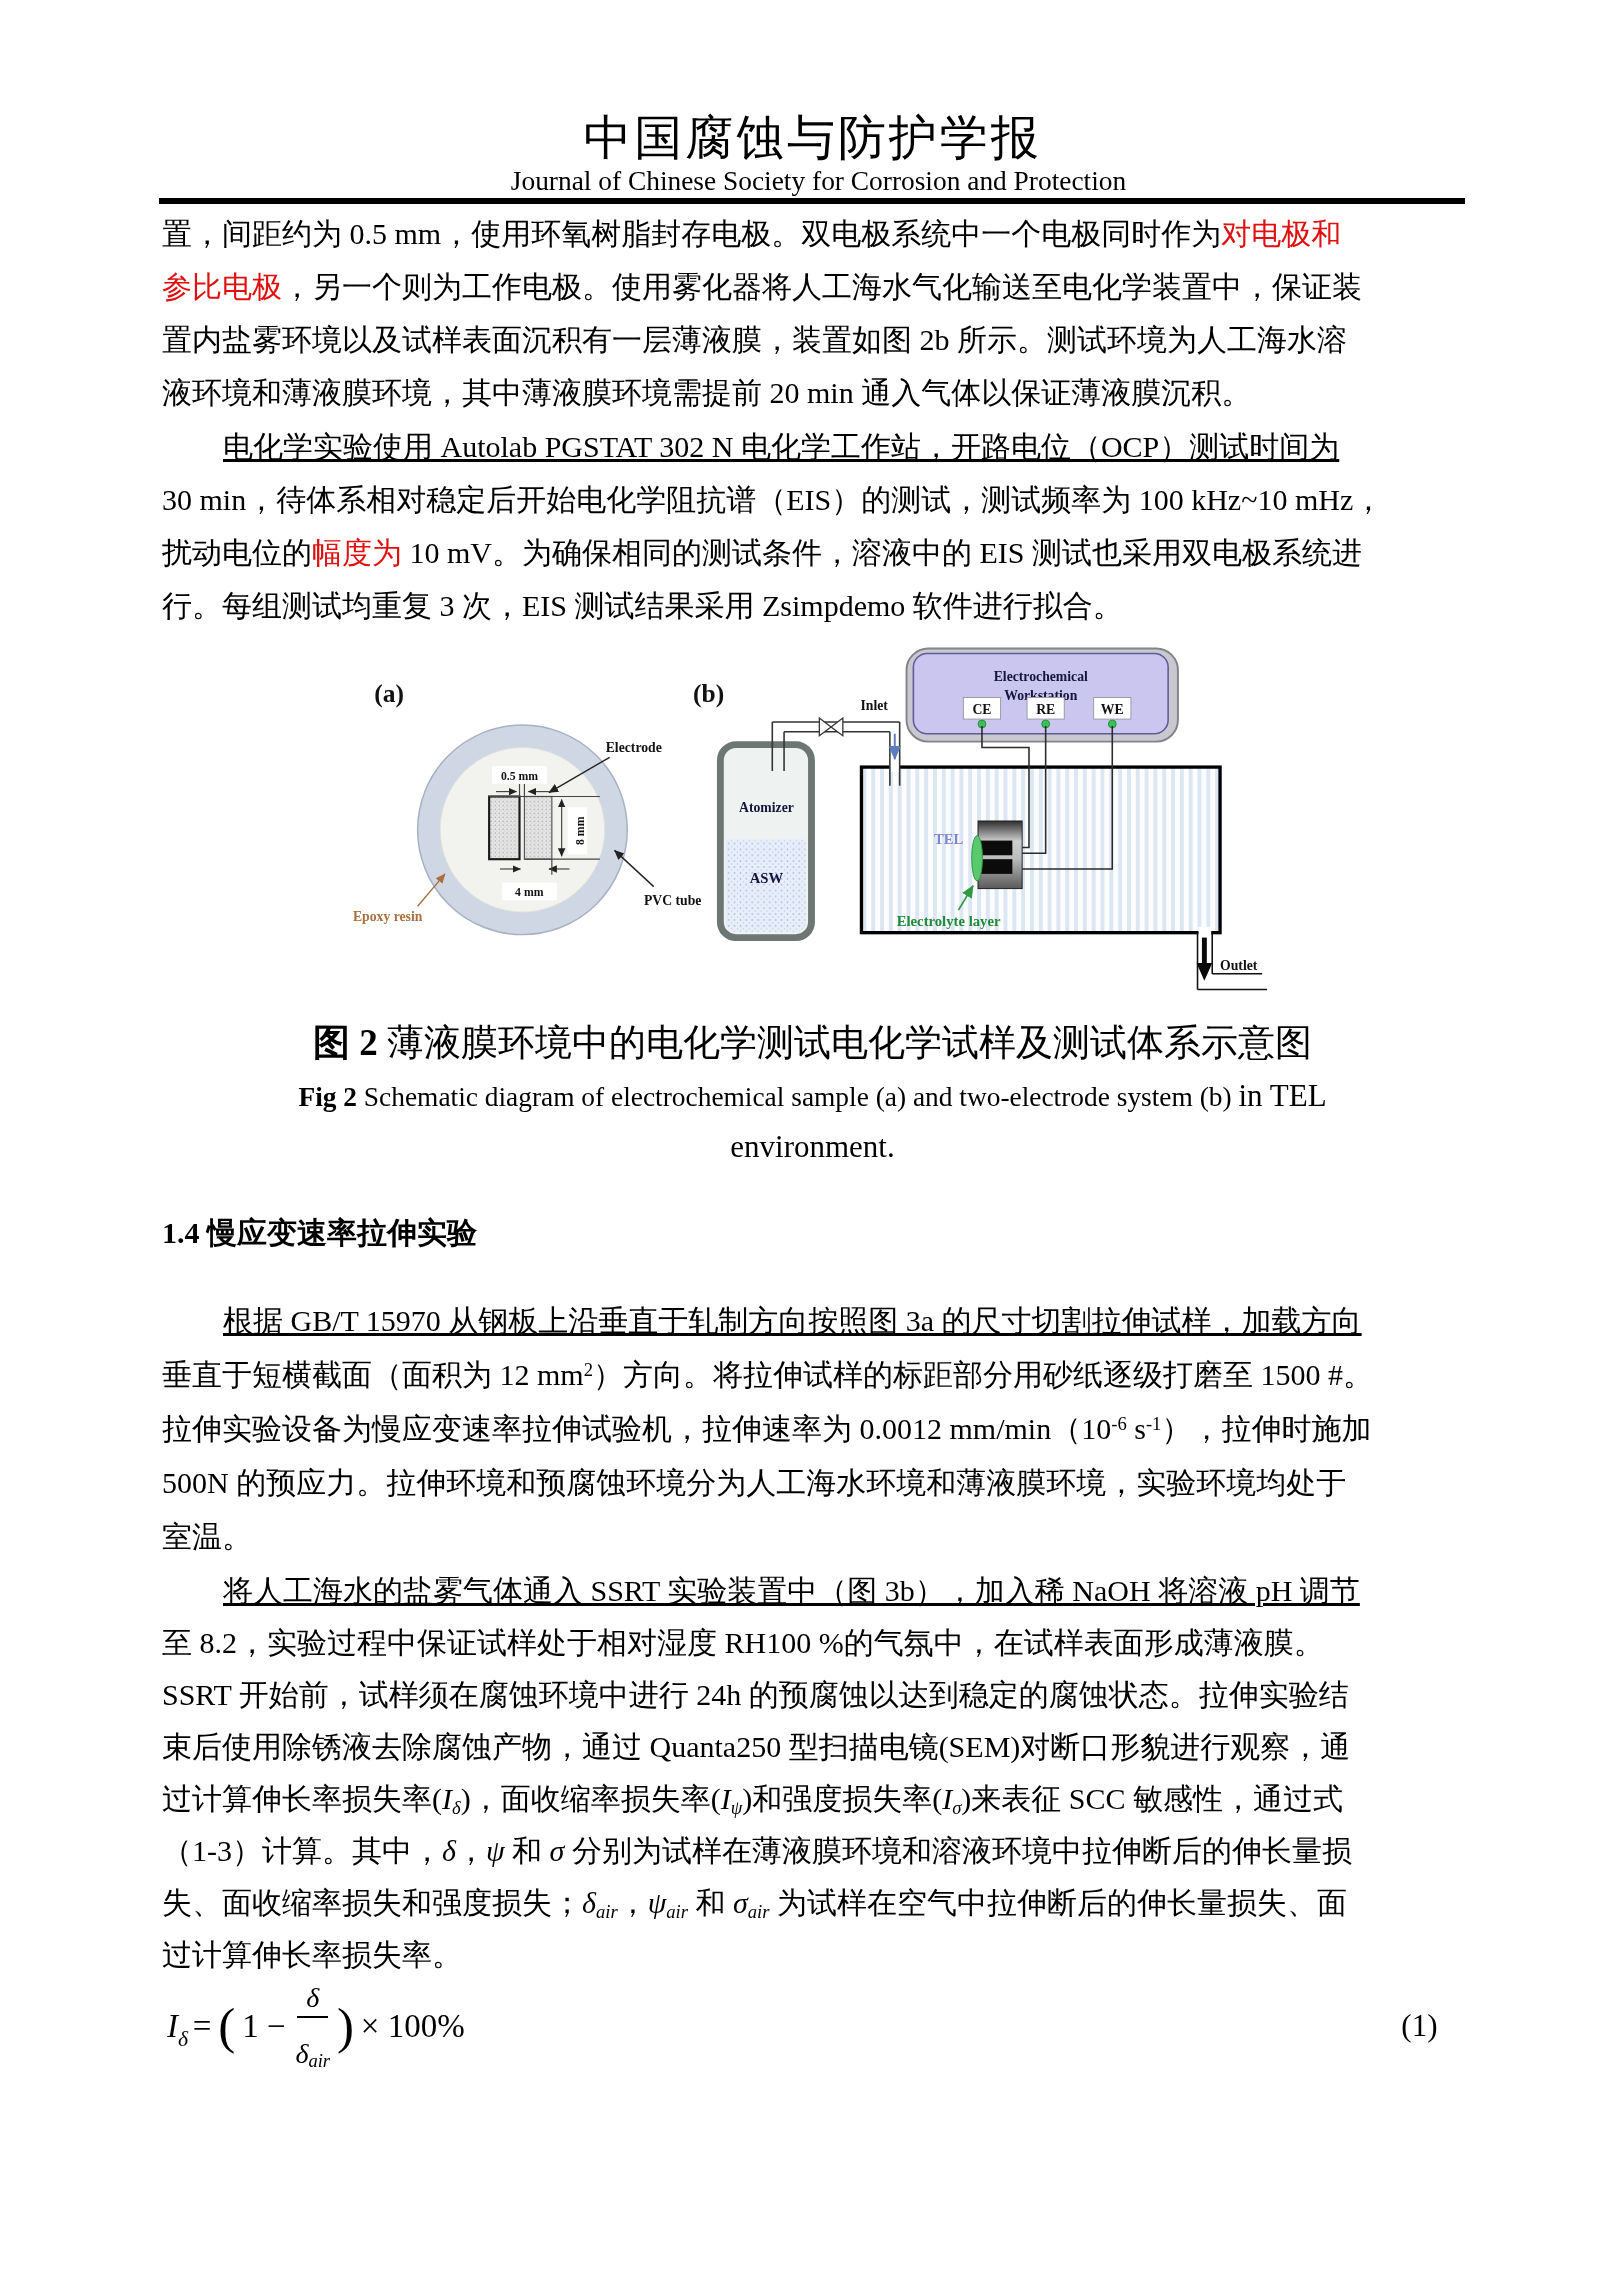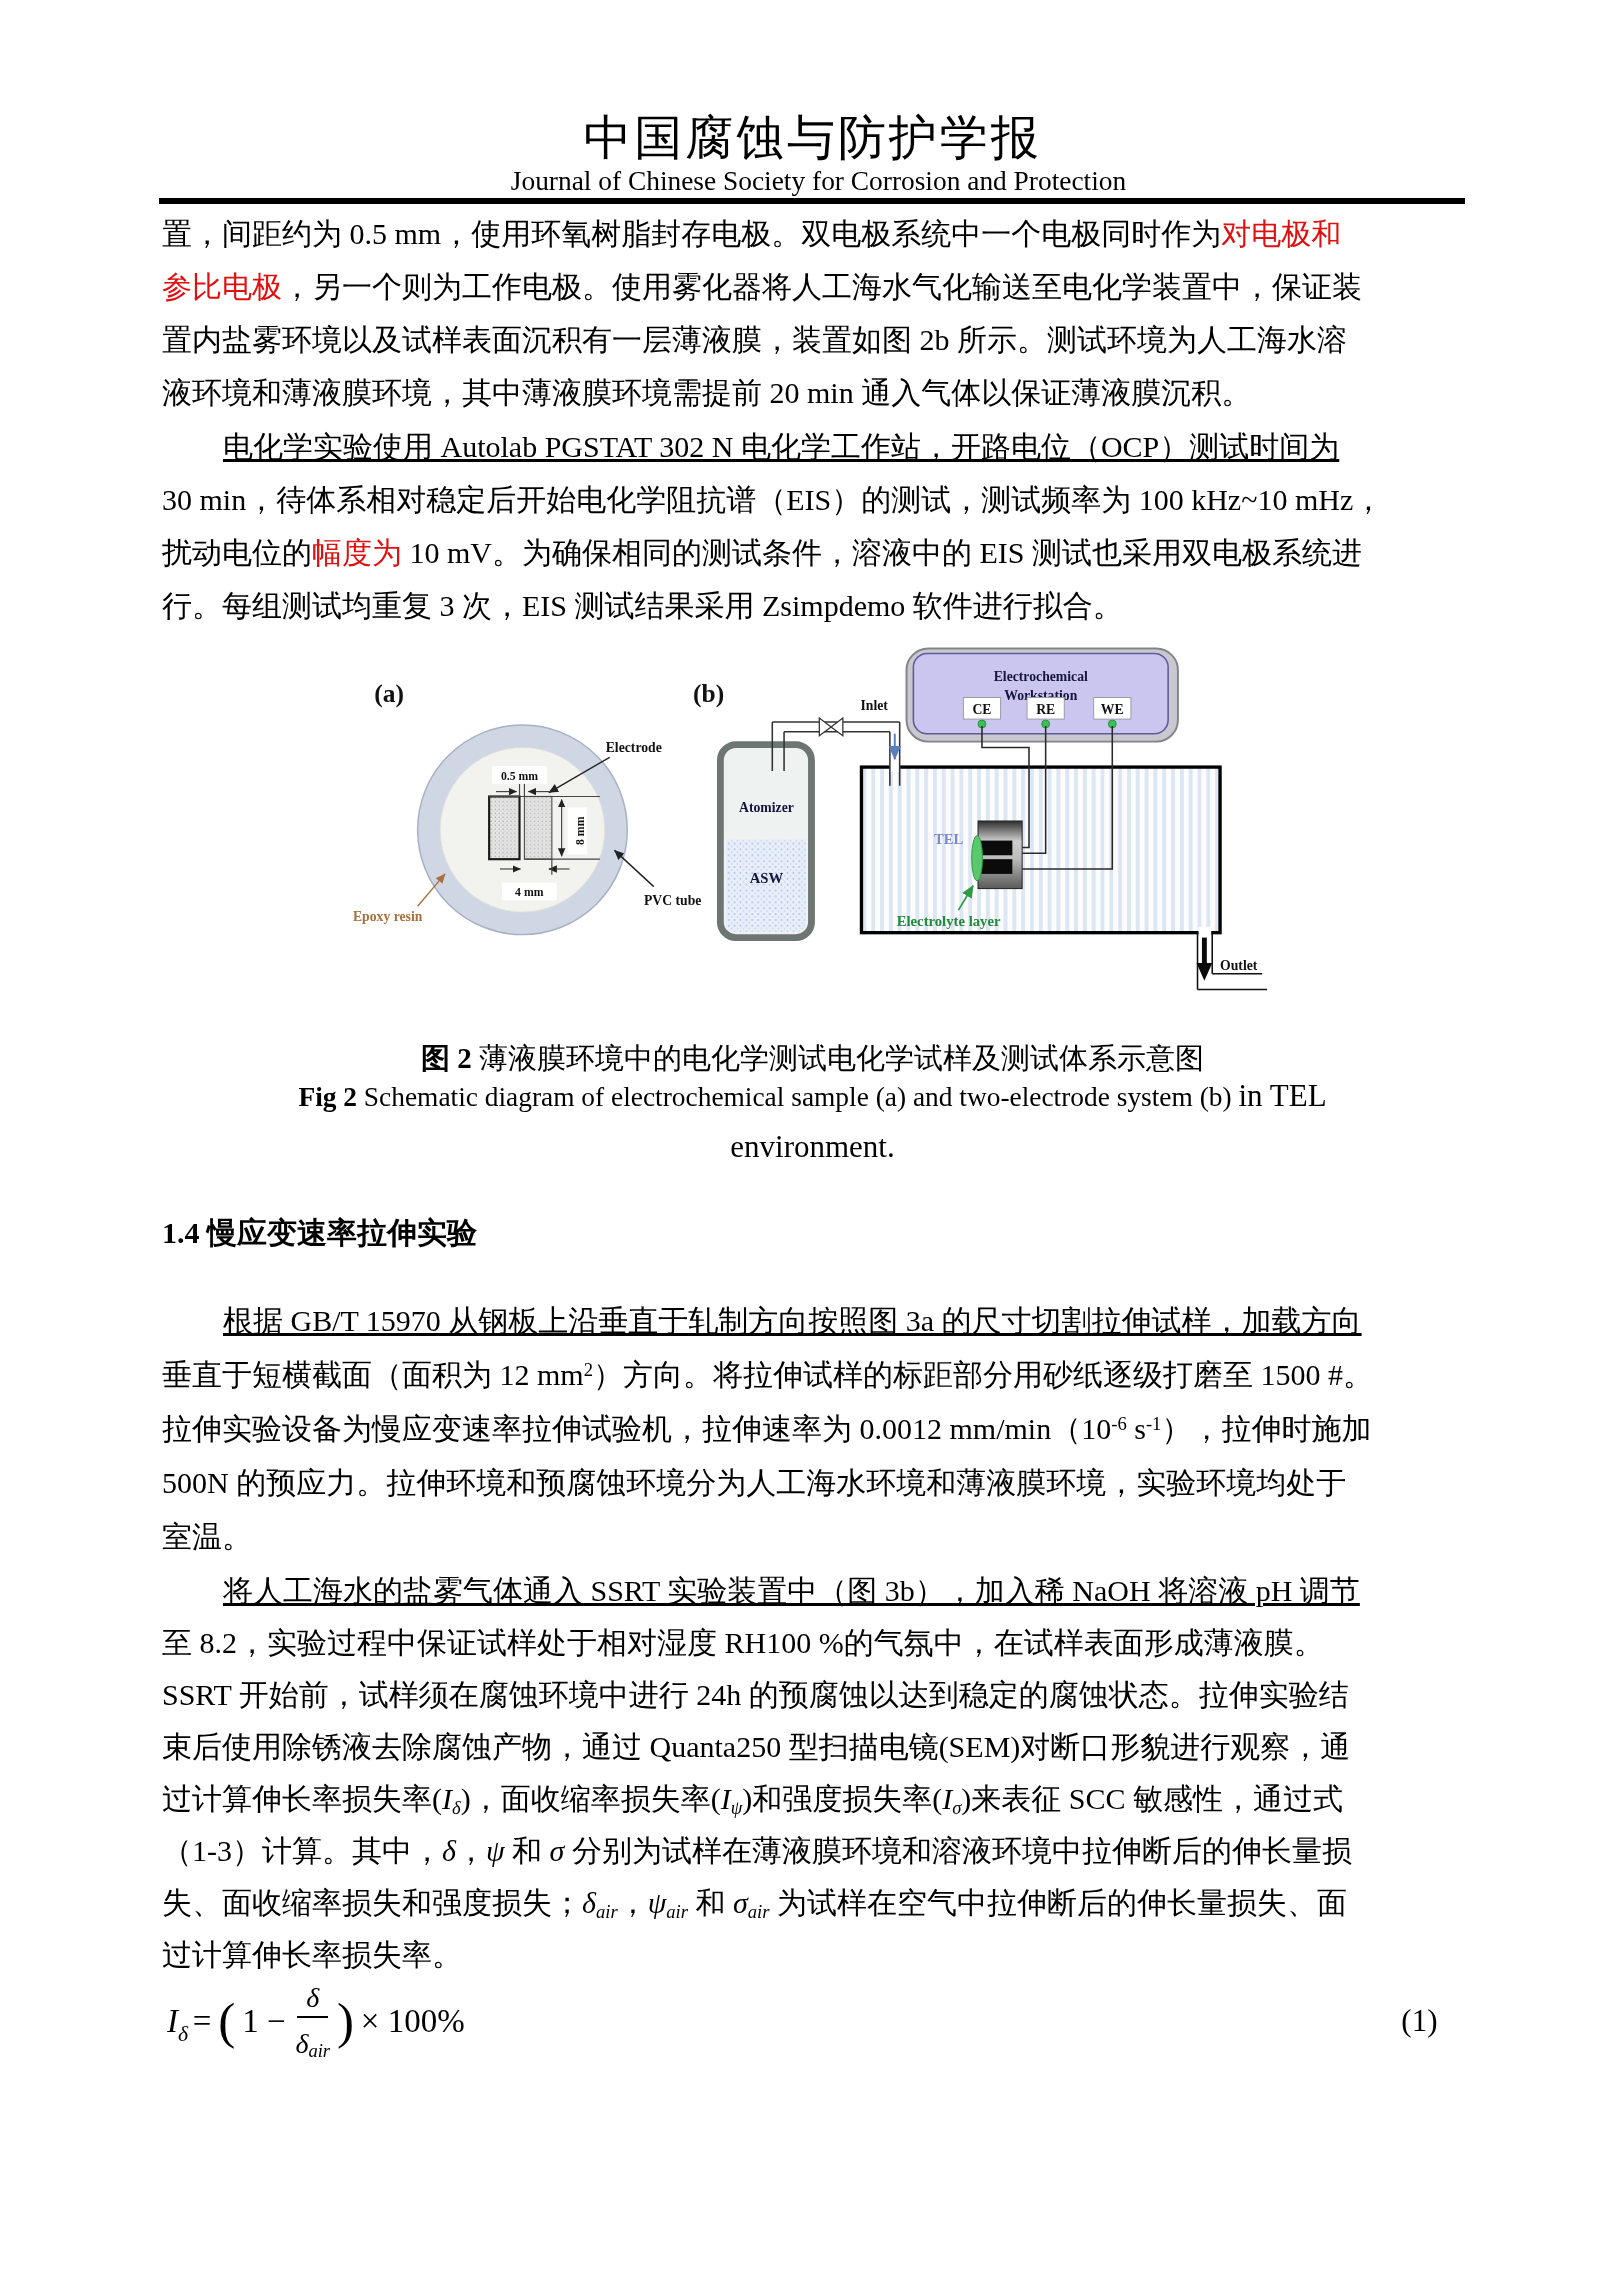--- a/index.html
+++ b/index.html
@@ -16,21 +16,21 @@
   .p4{top:1565px;line-height:52px;}
   .tline{white-space:nowrap;}
   .ind{text-indent:61px;text-decoration:underline;}
   .red{color:#e01010;}
   .b{font-weight:bold;}
   .it{font-style:italic;}
   sup.sp{font-size:18.6px;vertical-align:8.8px;line-height:0;}
   sub.sb{font-size:18.6px;vertical-align:-4.9px;line-height:0;}
   .sec{position:absolute;left:162px;top:1213px;font-size:30px;font-weight:bold;white-space:nowrap;}
   .cap{position:absolute;left:162px;width:1301px;text-align:center;white-space:nowrap;}
-  .cap-cn{top:1039px;font-size:29px;}
+  .cap-cn{top:1018px;font-size:37px;}
   .cap-en{top:1078px;font-size:27.4px;}
   .cap-en .tail{font-size:31px;}
   .cap-env{top:1129px;font-size:31px;}
   
   .plabel{font-family:"Liberation Serif","DejaVu Serif",serif;font-weight:bold;font-size:26px;text-anchor:middle;fill:#111;}
   .flabel{font-family:"Liberation Serif","DejaVu Serif",serif;font-weight:bold;font-size:14px;fill:#111;}
   .dim{font-family:"Liberation Serif","DejaVu Serif",serif;font-weight:bold;font-size:12px;text-anchor:middle;fill:#111;}
   .ws{font-family:"Liberation Serif","DejaVu Serif",serif;font-weight:bold;font-size:14px;text-anchor:middle;fill:#14143c;}
   .asw{font-size:15px;}
   .tlabel{font-family:"Liberation Serif","DejaVu Serif",serif;font-weight:bold;font-size:14px;text-anchor:middle;fill:#111;}
@@ -43,21 +43,21 @@
   .pline{stroke:#111;stroke-width:1.6;}
   .dimln{stroke:#444;stroke-width:1.2;fill:none;}
   
   .equation{position:absolute;left:162px;top:1982px;width:1301px;display:flex;align-items:center;}
   .eq-main{display:flex;align-items:center;font-size:33px;}
   .eq-main > span{margin:0 4.9px;}
   .eq-sub{font-size:21.6px;transform:translateY(8.8px);display:inline-block;}
   .eq-paren{font-size:51px;font-weight:400;margin:0 2px !important;}
   .frac{display:flex;flex-direction:column;align-items:center;font-size:28px;line-height:1.15;}
   .frac .num{padding:0 8.8px 2px;border-bottom:2.5px solid #000;}
-  .frac .den{padding-top:10px;}
+  .frac .den{padding-top:20px;}
   .frac sub{font-size:18.6px;vertical-align:-3.9px;line-height:0;}
   .eq-num{margin-left:auto;margin-right:25.5px;font-size:31px;}
 </style>
 </head>
 <body>
 
 <div class="page">
 
   <div class="jtitle">中国腐蚀与防护学报</div>
   <div class="jsub">Journal of Chinese Society for Corrosion and Protection</div>

